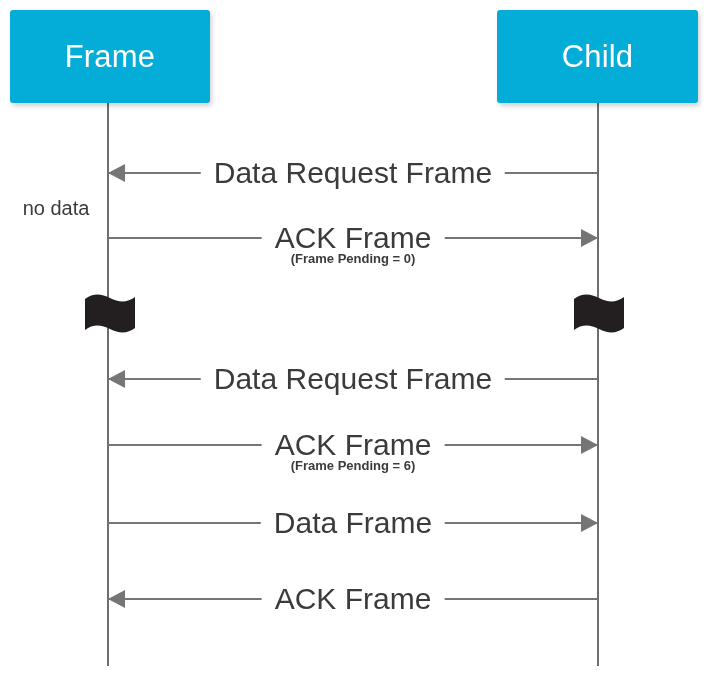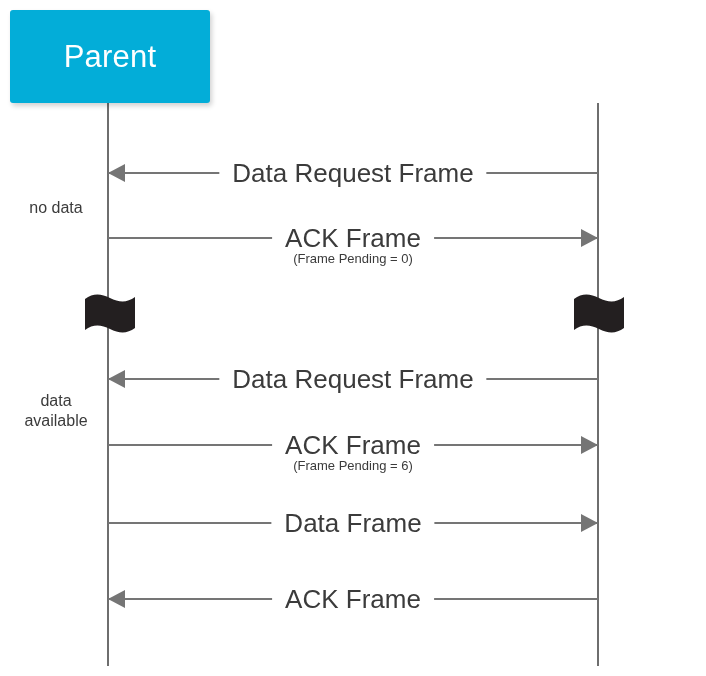--- a/index.html
+++ b/index.html
@@ -73,63 +73,67 @@
     border-left: 17px solid #757575;
   }
   .msg-label {
     position: absolute;
     left: 50%;
     transform: translate(-50%, -50%);
     top: 1px;
     background: #ffffff;
     padding: 0 13px;
     color: #3b3b3b;
-    font-size: 26px;
+    font-size: 30px;
     line-height: 1;
     white-space: nowrap;
   }
   .msg-sublabel {
     position: absolute;
     left: 50%;
     transform: translateX(-50%);
     top: 15px;
     background: #ffffff;
     padding: 0 6px;
     color: #3b3b3b;
     font-size: 13px;
     line-height: 1.1;
     white-space: nowrap;
+    font-weight: bold;
   }
   
   .annotation {
     position: absolute;
     color: #3b3b3b;
-    font-size: 16px;
+    font-size: 20px;
     line-height: 1.25;
     text-align: center;
     white-space: pre-line;
     transform: translateY(-50%);
   }
   
   .break-symbol {
     position: absolute;
   }
 </style>
 </head>
 <body>
 
 <div id="diagram">
 
   <div class="lifeline" style="left:107px; top:103px; height:563px;"></div>
   <div class="lifeline" style="left:597px; top:103px; height:563px;"></div>
 
   <div class="participant" style="left:10px; top:10px; width:200px; height:93px; background:#03ADD8;">
-    <span class="participant-label">Parent</span>
+    <span class="participant-label">Frame</span>
   </div>
 
+  <div class="participant" style="left:497px; top:10px; width:201px; height:93px; background:#03ADD8;">
+    <span class="participant-label">Child</span>
+  </div>
 
   <div class="message" style="left:108px; top:172px; width:490px;">
     <div class="msg-line"></div>
     <div class="msg-head left"></div>
     <div class="msg-label">Data Request Frame</div>
   </div>
 
   <div class="message" style="left:108px; top:237px; width:490px;">
     <div class="msg-line"></div>
     <div class="msg-head right"></div>
@@ -169,16 +173,14 @@
   </div>
 
   <div class="message" style="left:108px; top:598px; width:490px;">
     <div class="msg-line"></div>
     <div class="msg-head left"></div>
     <div class="msg-label">ACK Frame</div>
   </div>
 
   <div class="annotation" style="right:600px; top:208px; width:100px;">no data</div>
 
-  <div class="annotation" style="right:600px; top:411px; width:100px;">data
-available</div>
 
 </div>
 
 </body></html>

